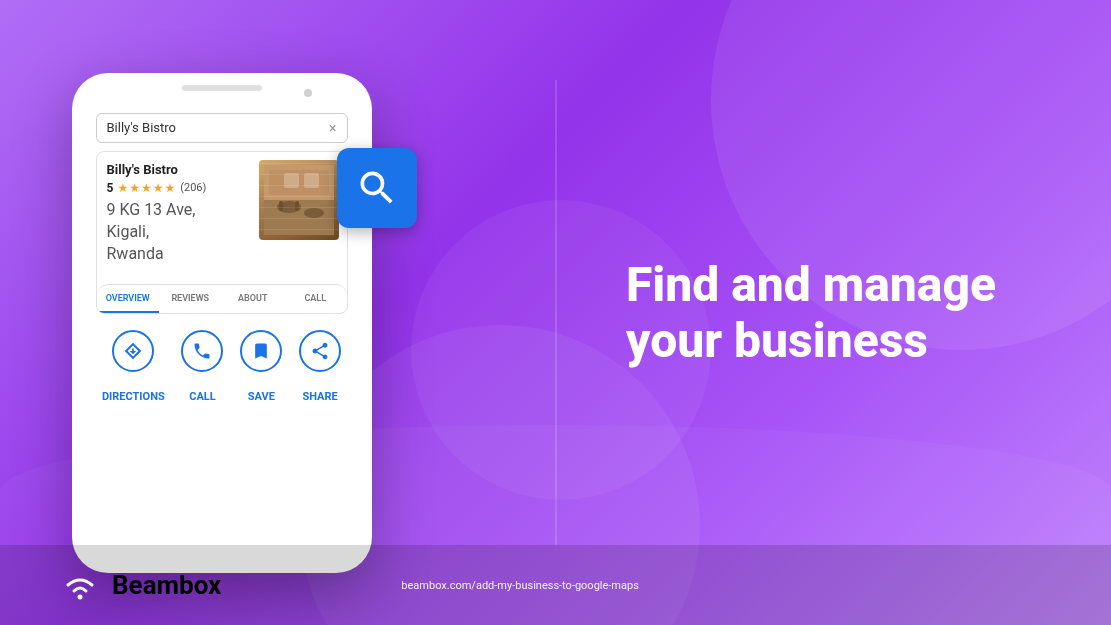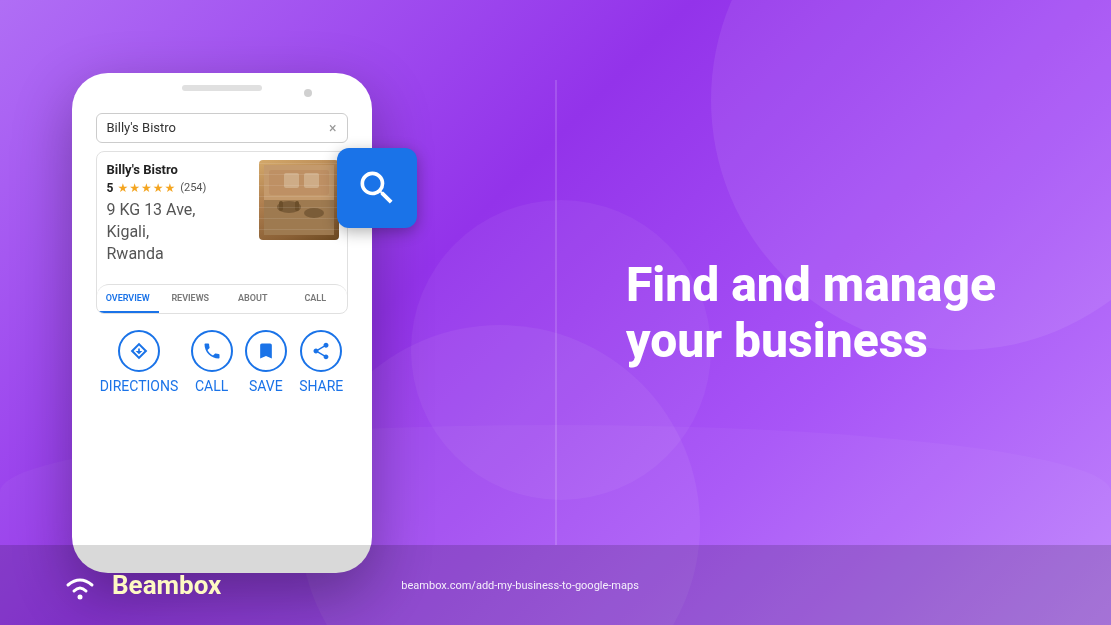--- a/index.html
+++ b/index.html
@@ -283,24 +283,25 @@
       border-radius: 50%;
       border: 2px solid #1a73e8;
       display: flex;
       align-items: center;
       justify-content: center;
       color: #1a73e8;
       font-size: 16px;
     }
 
     .action-label {
-      font-size: 14px;
-      font-weight: 400;
+      font-size: 11px;
+      font-weight: 700;
       color: #1a73e8;
       text-transform: uppercase;
+      margin-top: 12px;
     }
 
     
     .search-badge {
       position: absolute;
       top: 95px;
       left: 265px;
       width: 80px;
       height: 80px;
       background: #1a73e8;
@@ -341,21 +342,21 @@
       gap: 20px;
     }
 
     .logo-area {
       display: flex;
       align-items: center;
       gap: 12px;
     }
 
     .brand-name {
-      color: #fef9c3;
+      color: #000000;
       font-size: 26px;
       font-weight: 700;
     }
 
     .bottom-url {
       color: white;
       font-size: 11px;
       margin-left: 160px;
       opacity: 0.9;
     }
@@ -391,21 +392,21 @@
           <span class="search-clear">×</span>
         </div>
 
         <div class="business-card">
           <div class="card-with-image">
             <div class="business-info" style="flex:1;">
               <div class="business-name">Billy's Bistro</div>
               <div class="rating-row">
                 <span class="rating-number">5</span>
                 <span class="stars">★★★★★</span>
-                <span class="review-count">(254)</span>
+                <span class="review-count">(206)</span>
               </div>
               <div class="address">9 KG 13 Ave, Kigali,<br>Rwanda</div>
             </div>
             <div class="business-image">
               <div class="business-image-inner">
 
                 <svg width="70" height="70" viewBox="0 0 70 70">
                   <rect width="70" height="70" fill="#c49a6c"></rect>
                   <rect x="0" y="35" width="70" height="35" fill="#9e7a50"></rect>
 

